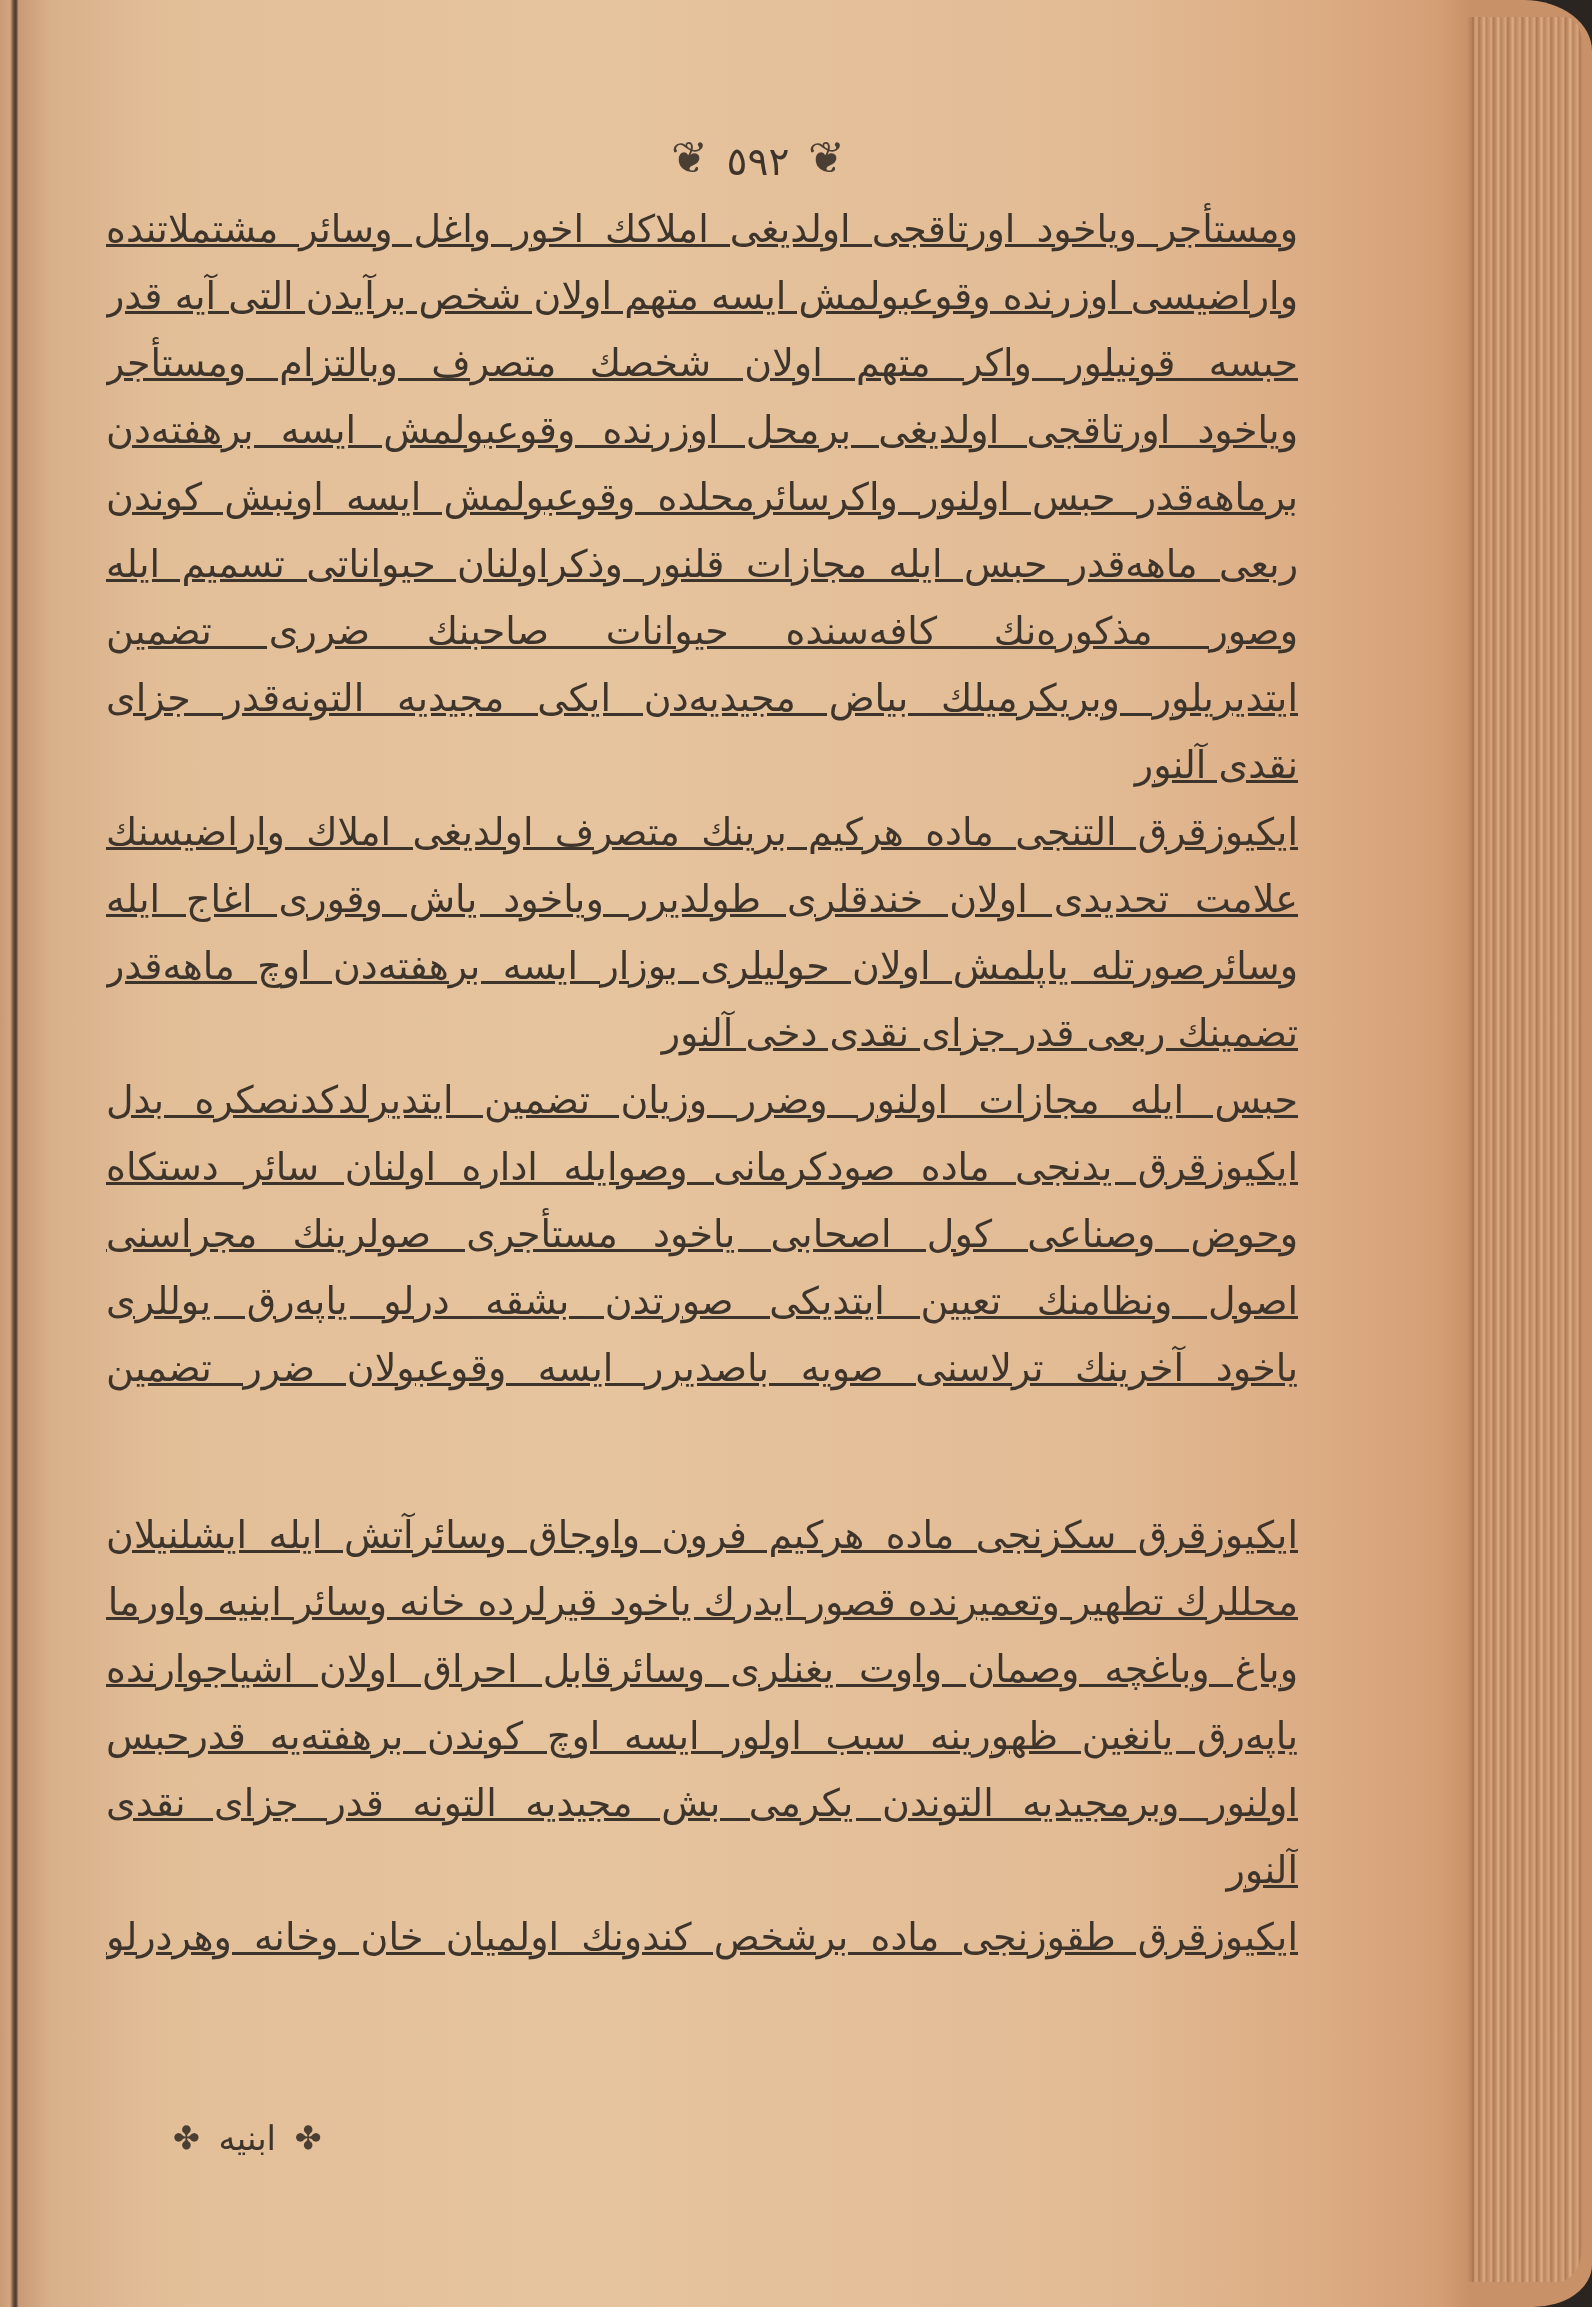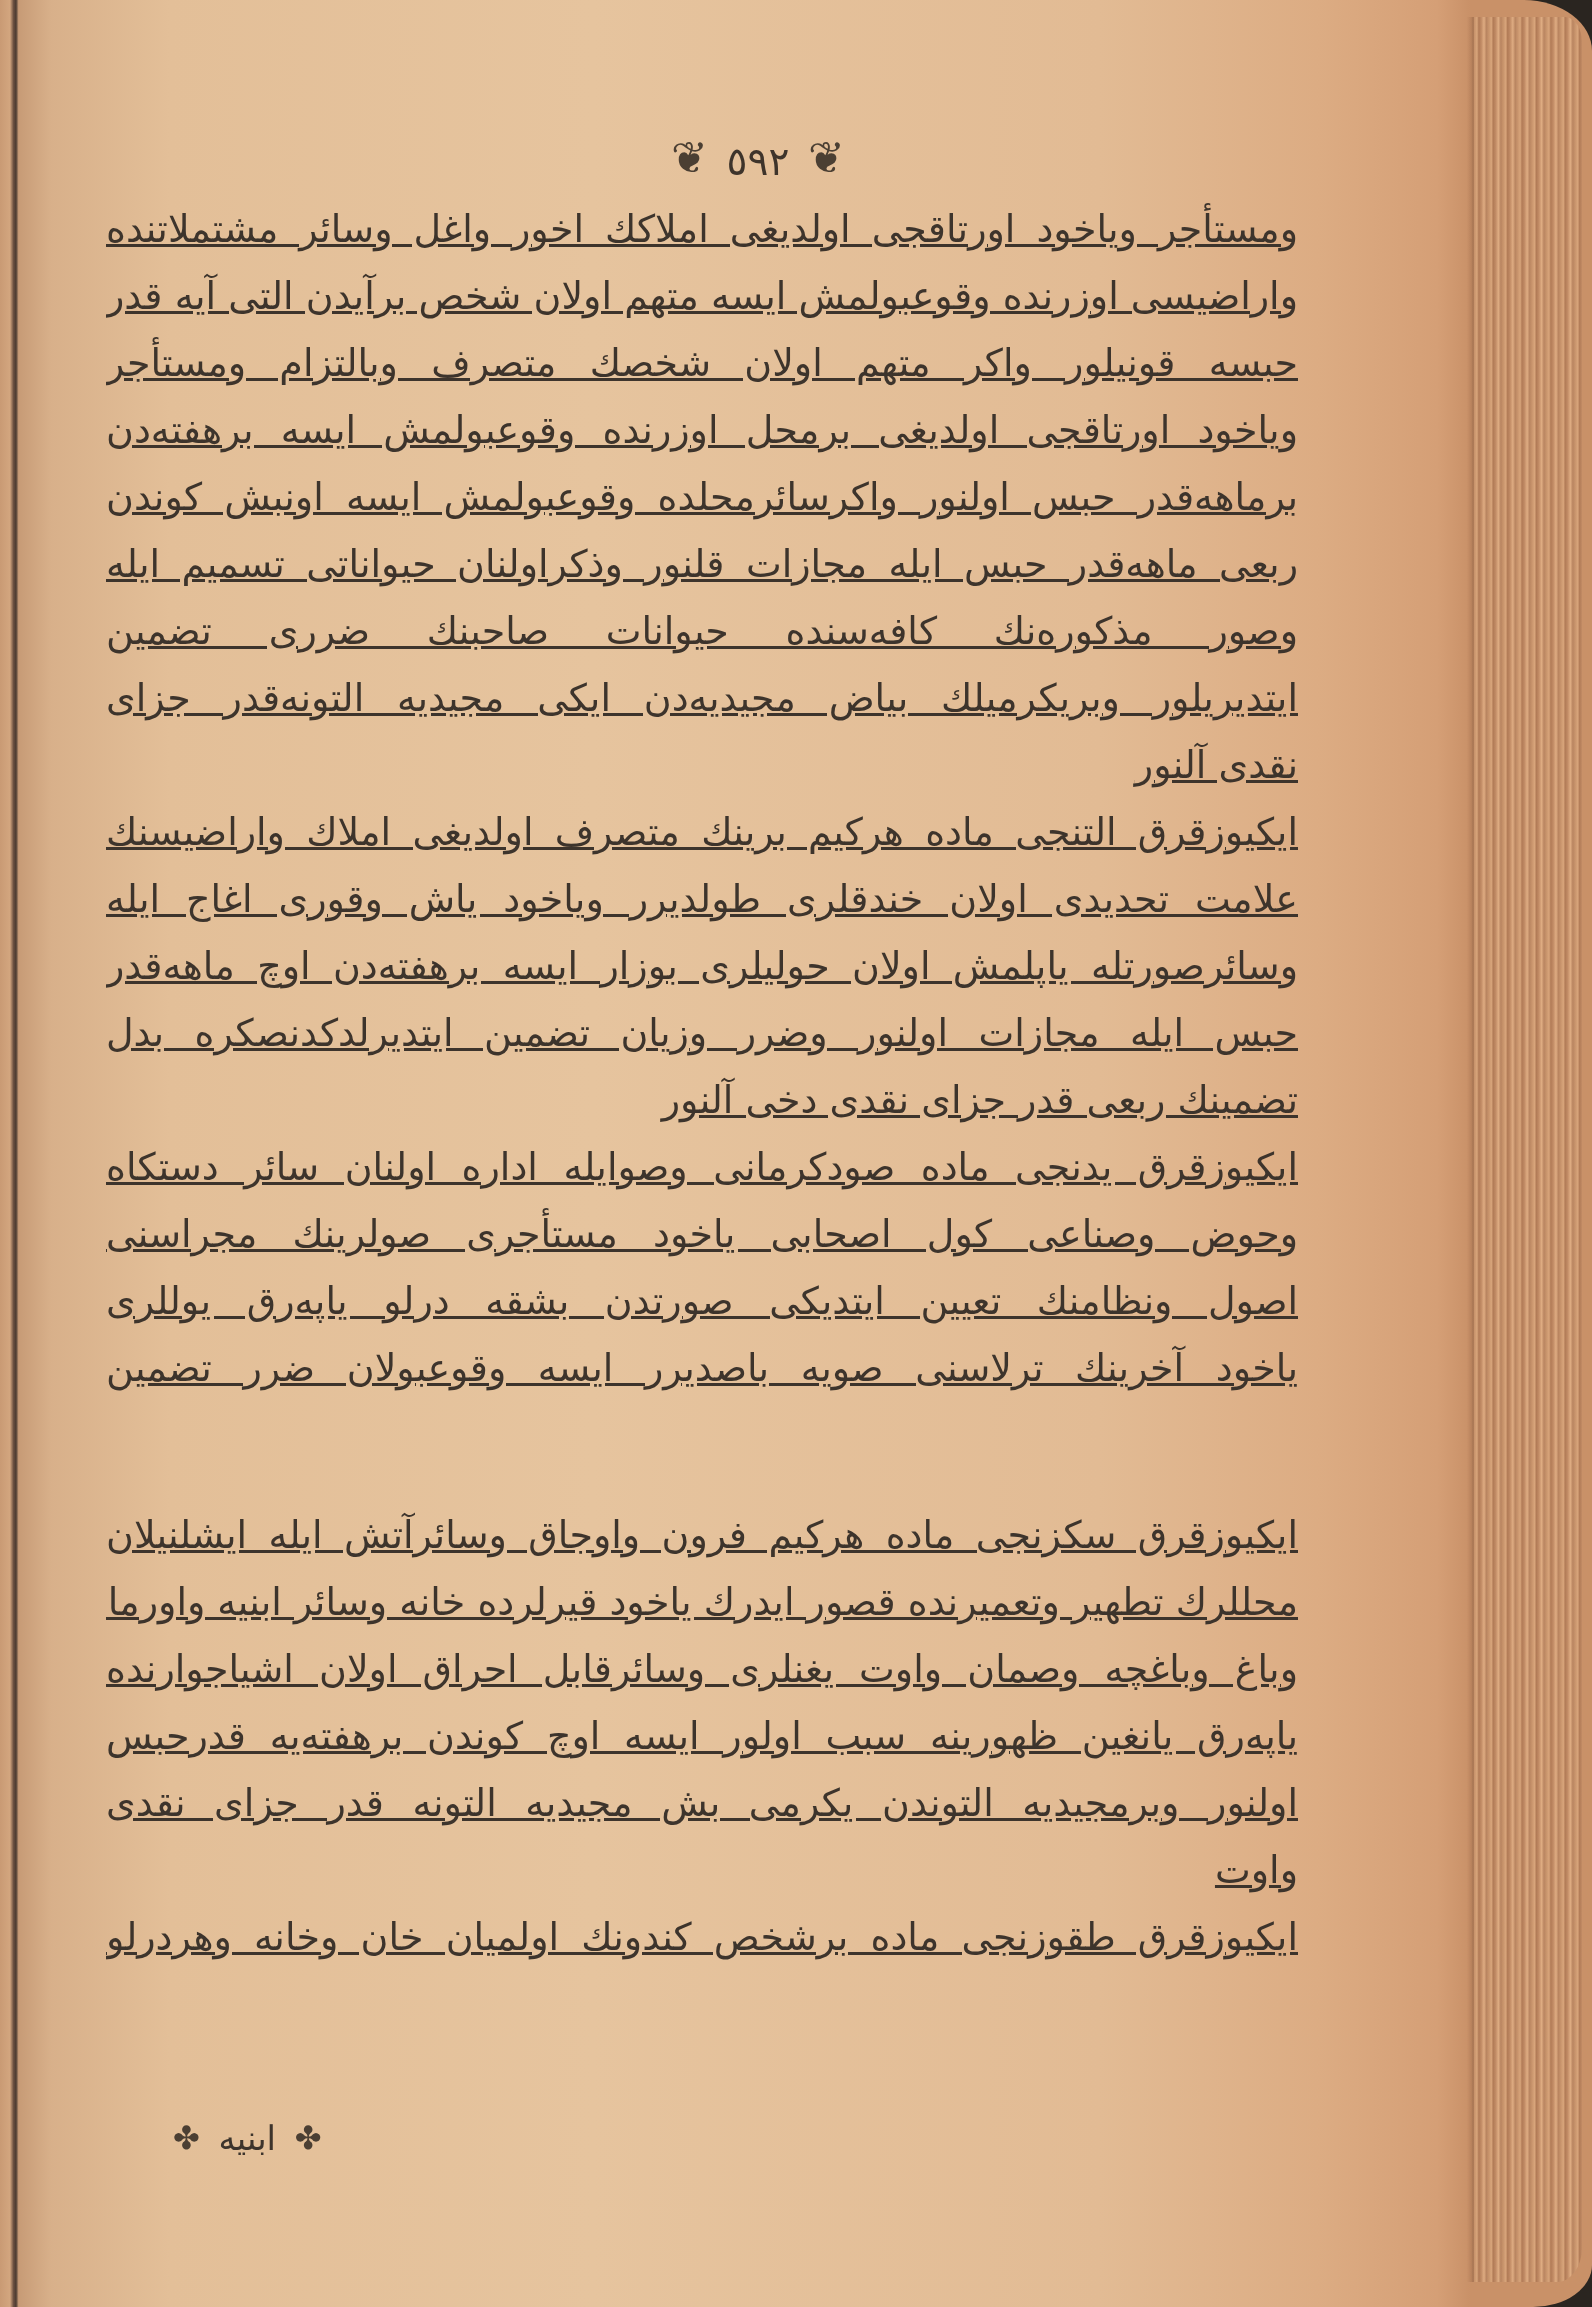--- a/index.html
+++ b/index.html
@@ -150,33 +150,33 @@
       <div class="line">حبسه قونیلور واکر متهم  اولان شخصك متصرف وبالتزام ومستأجر</div>
       <div class="line">وياخود اورتاقجی  اولدیغی برمحل اوزرنده وقوعبولمش ایسه برهفته‌دن</div>
       <div class="line">برماهه‌قدر حبس اولنور واکرسائرمحلده وقوعبولمش ایسه اونبش کوندن</div>
       <div class="line">ربعی ماهه‌قدر حبس ایله مجازات قلنور وذکراولنان حیواناتی تسمیم ایله</div>
       <div class="line">وصور مذکوره‌نك  کافه‌سنده  حیوانات صاحبنك ضرری  تضمین</div>
       <div class="line">ایتدیریلور وبریکرمیلك بیاض  مجیدیه‌دن ایکی مجیدیه التونه‌قدر جزای</div>
       <div class="line short">نقدی آلنور</div>
       <div class="line">ایکیوزقرق التنجی ماده    هرکیم برینك متصرف اولدیغی املاك واراضیسنك</div>
       <div class="line">علامت تحدیدی اولان خندقلری طولدیرر ویاخود یاش وقوری اغاج ایله</div>
       <div class="line">وسائرصورتله یاپلمش اولان حولیلری بوزار ایسه برهفته‌دن اوچ  ماهه‌قدر</div>
+      <div class="line short">تضمینك  ربعی قدر جزای نقدی دخی آلنور</div>
       <div class="line">حبس ایله مجازات  اولنور وضرر وزیان  تضمین  ایتدیرلدکدنصکره بدل</div>
-      <div class="line short">تضمینك  ربعی قدر جزای نقدی دخی آلنور</div>
       <div class="line">ایکیوزقرق یدنجی ماده    صودکرمانی وصوایله اداره اولنان سائر دستکاه</div>
       <div class="line">وحوض وصناعی کول اصحابی یاخود مستأجری  صولرینك مجراسنی</div>
       <div class="line">اصول ونظامنك تعیین ایتدیکی صورتدن بشقه درلو یاپه‌رق یوللری</div>
       <div class="line">یاخود آخرینك  ترلاسنی  صویه باصدیرر ایسه وقوعبولان ضرر تضمین</div>
       <div class="line gap"></div>
       <div class="line">ایکیوزقرق سکزنجی ماده    هرکیم فرون واوجاق وسائرآتش ایله ایشلنیلان</div>
       <div class="line">محللرك تطهیر وتعمیرنده قصور ایدرك یاخود قیرلرده خانه وسائر ابنیه واورمان</div>
       <div class="line">وباغ وباغچه وصمان واوت یغنلری وسائرقابل احراق اولان اشیاجوارنده</div>
       <div class="line">یاپه‌رق یانغین ظهورینه سبب اولور ایسه اوچ کوندن برهفته‌یه قدرحبس</div>
       <div class="line">اولنور وبرمجیدیه التوندن یکرمی بش مجیدیه التونه  قدر جزای نقدی</div>
-      <div class="line short">واوت</div>
+      <div class="line short">آلنور</div>
       <div class="line">ایکیوزقرق طقوزنجی ماده    برشخص کندونك اولمیان خان وخانه وهردرلو</div>
     </div>
 
   <div class="footer">
     <span class="ornament" style="font-size:32px">✤</span>
     <span class="catchword">ابنیه</span>
     <span class="ornament" style="font-size:32px">✤</span>
   </div>
 </div>
 

